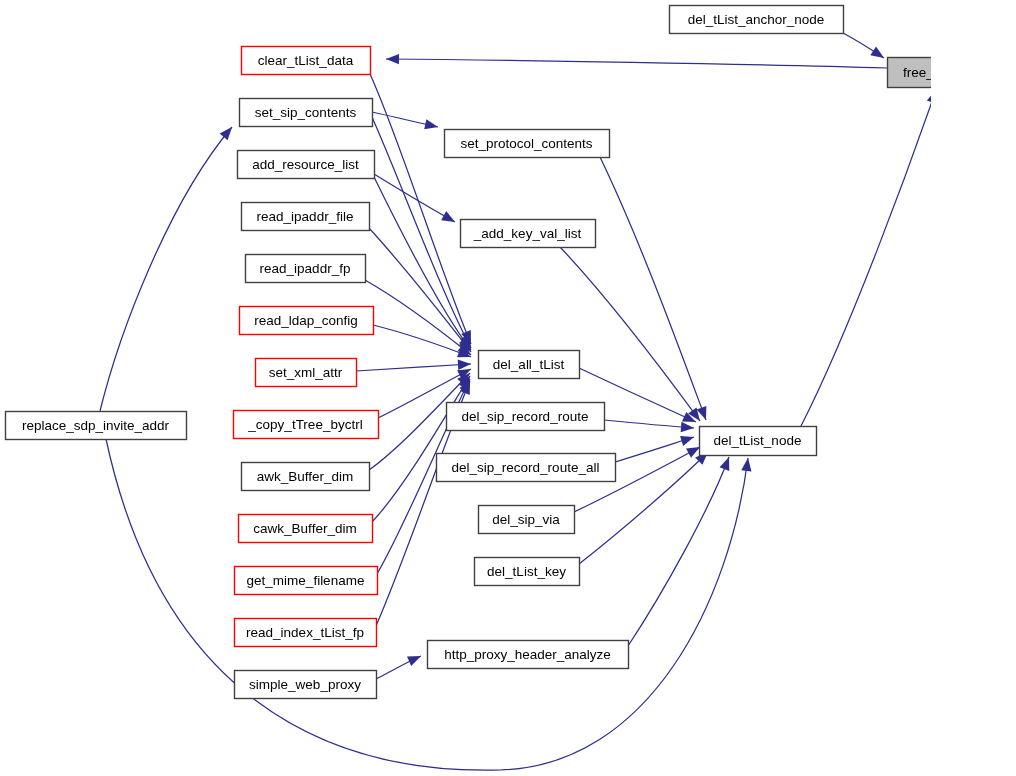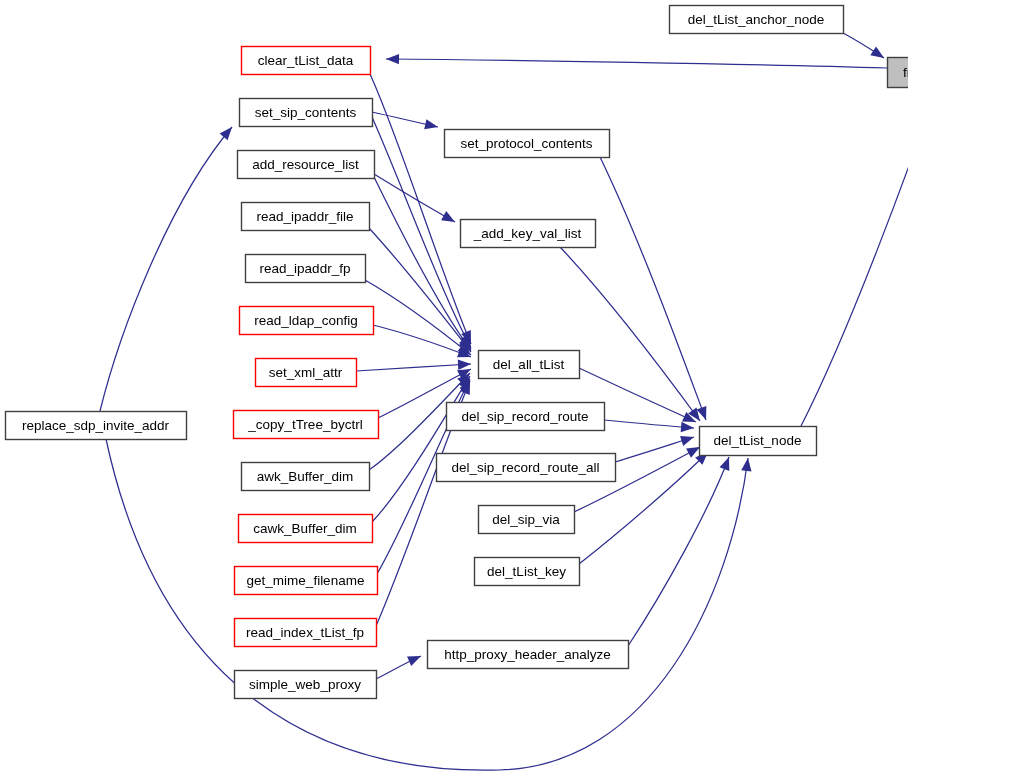--- a/index.html
+++ b/index.html
@@ -1,17 +1,17 @@
 <!DOCTYPE html>
 <html><head>
 <meta charset="utf-8">
 <style>
   html,body{margin:0;padding:0;background:#ffffff;}
   body{font-family:"Liberation Sans", sans-serif;}
-  #canvas{position:relative;width:908px;height:776px;background:#ffffff;overflow:hidden;}
+  #canvas{position:relative;width:908px;height:776px;background:#ffffff;overflow:hidden;padding-left:23px;}
   svg#graph{position:absolute;left:0;top:0;width:1016px;height:776px;display:block;}
   .node-label{
     font-family:"Liberation Sans", sans-serif;
     font-size:13.5px;
     fill:#000000;
     text-anchor:middle;
     dominant-baseline:middle;
     paint-order:stroke;
     white-space:pre;
   }

